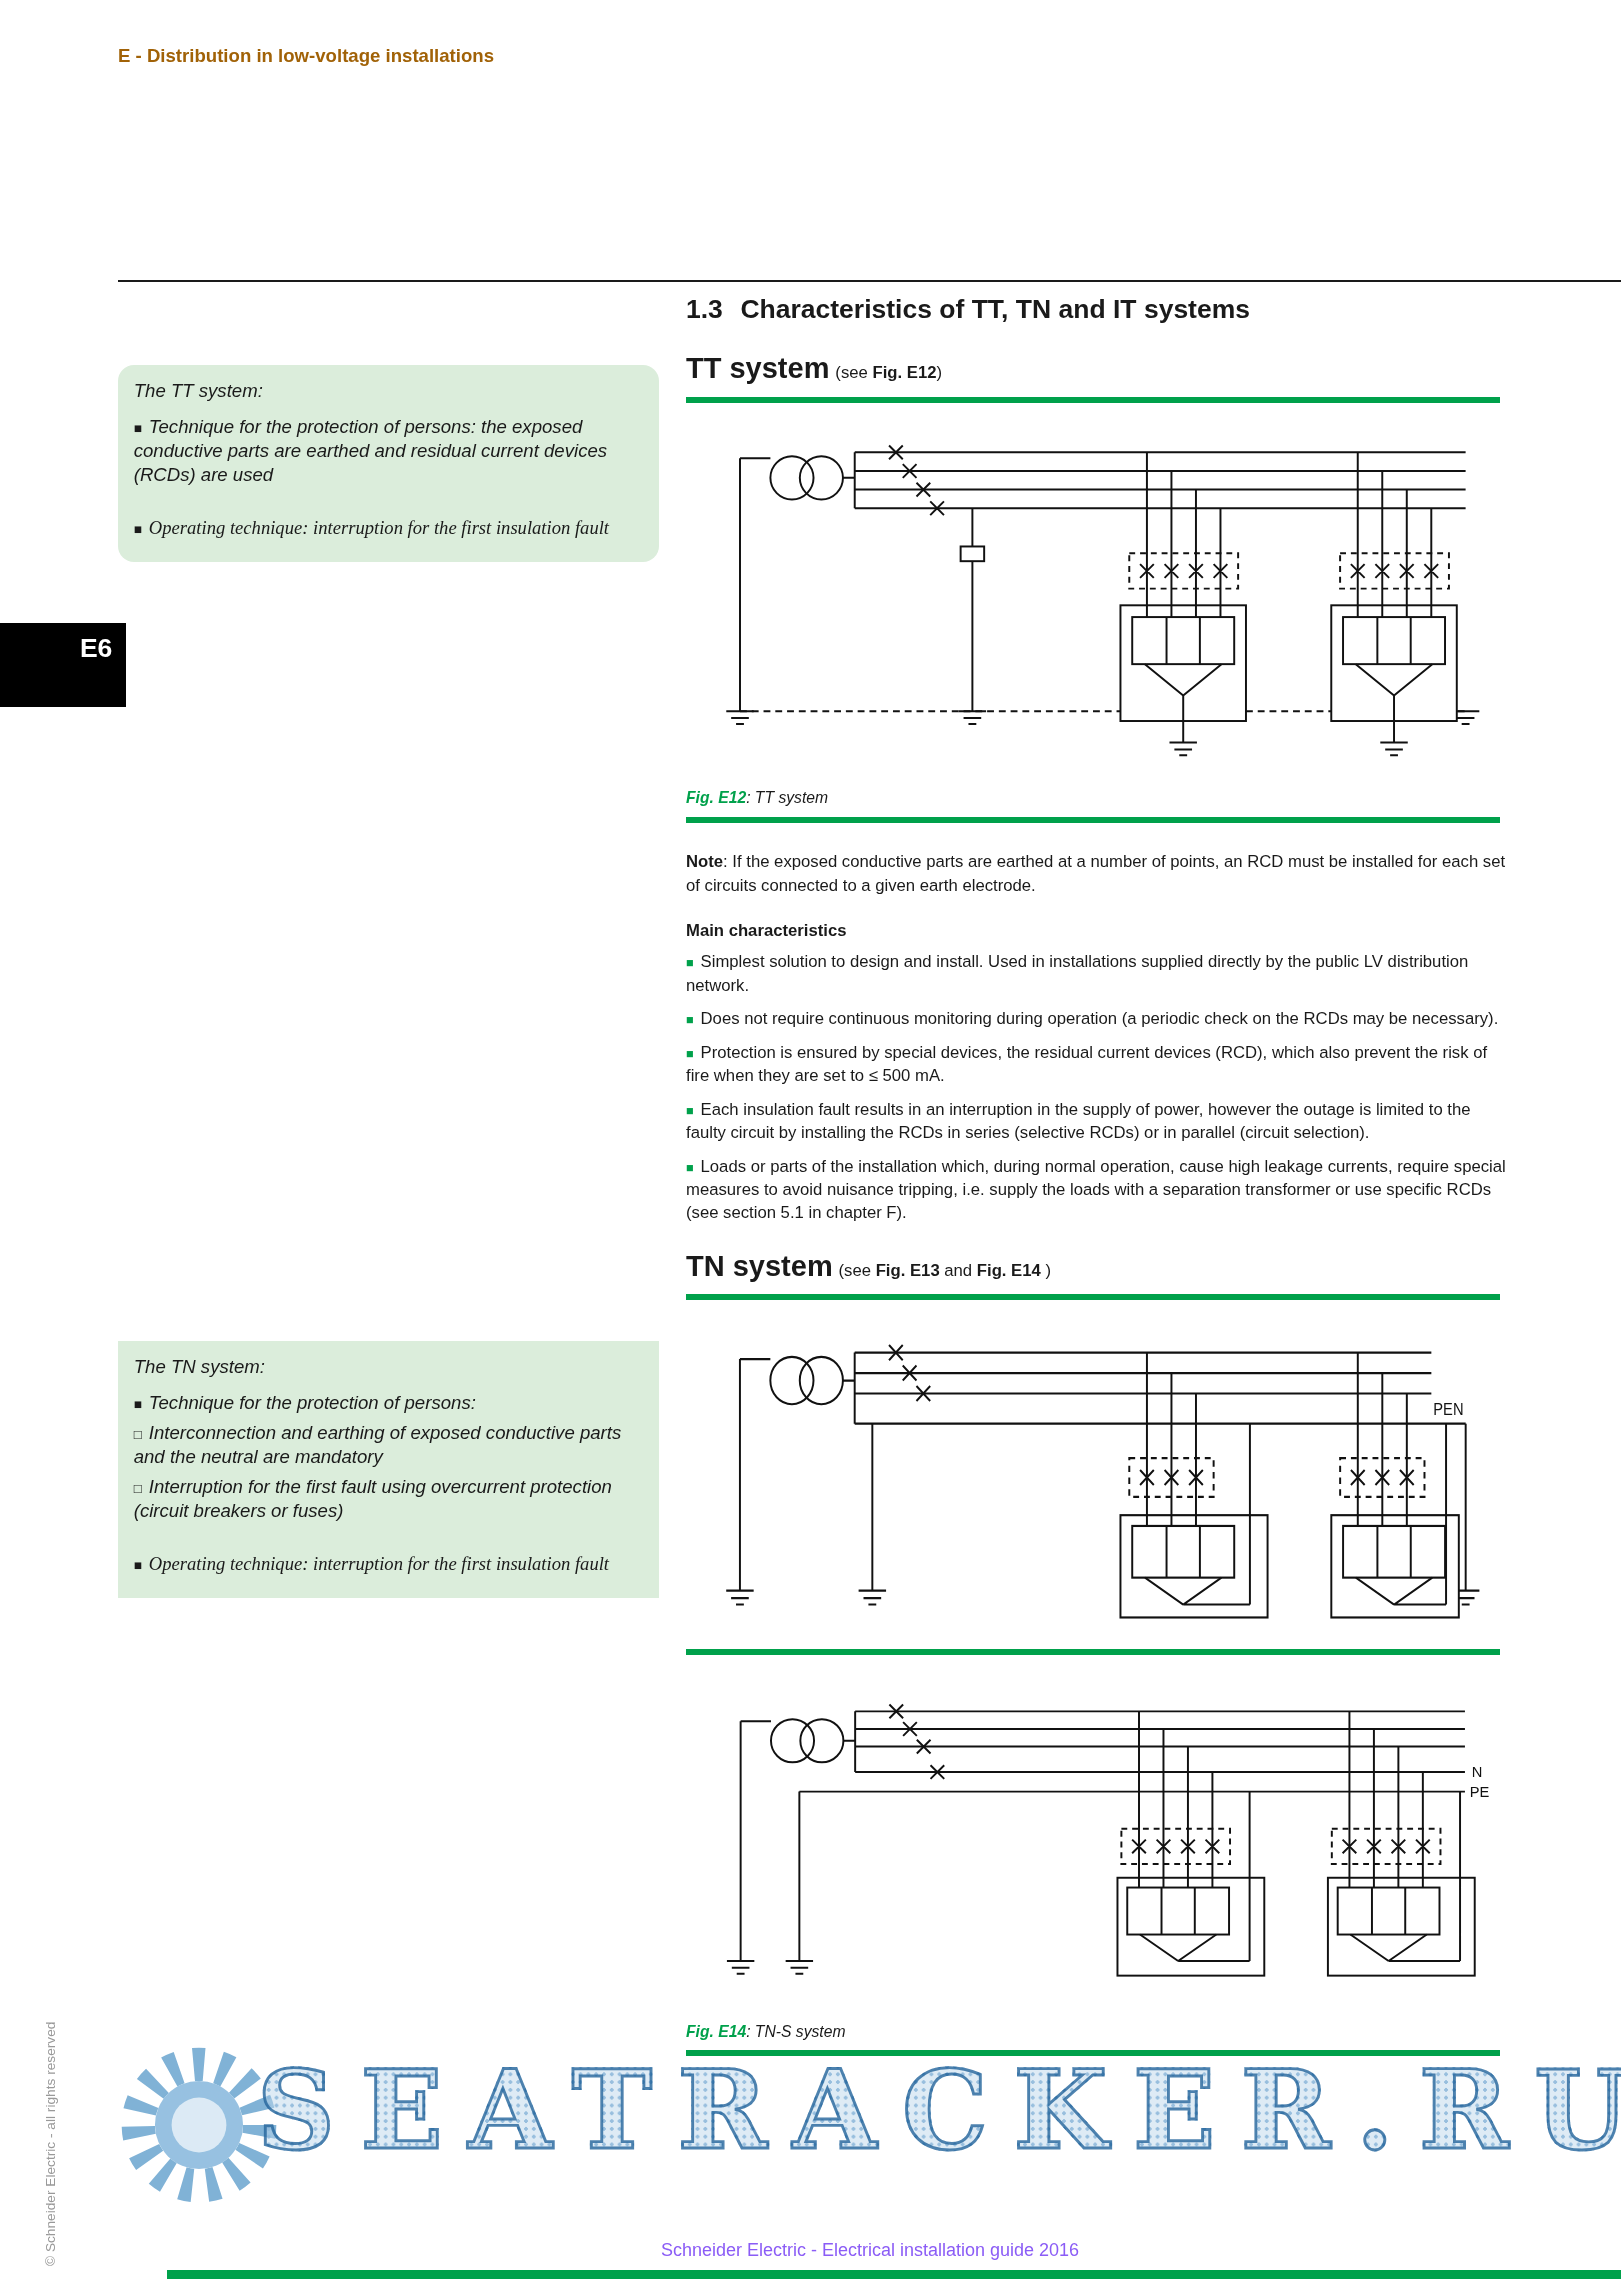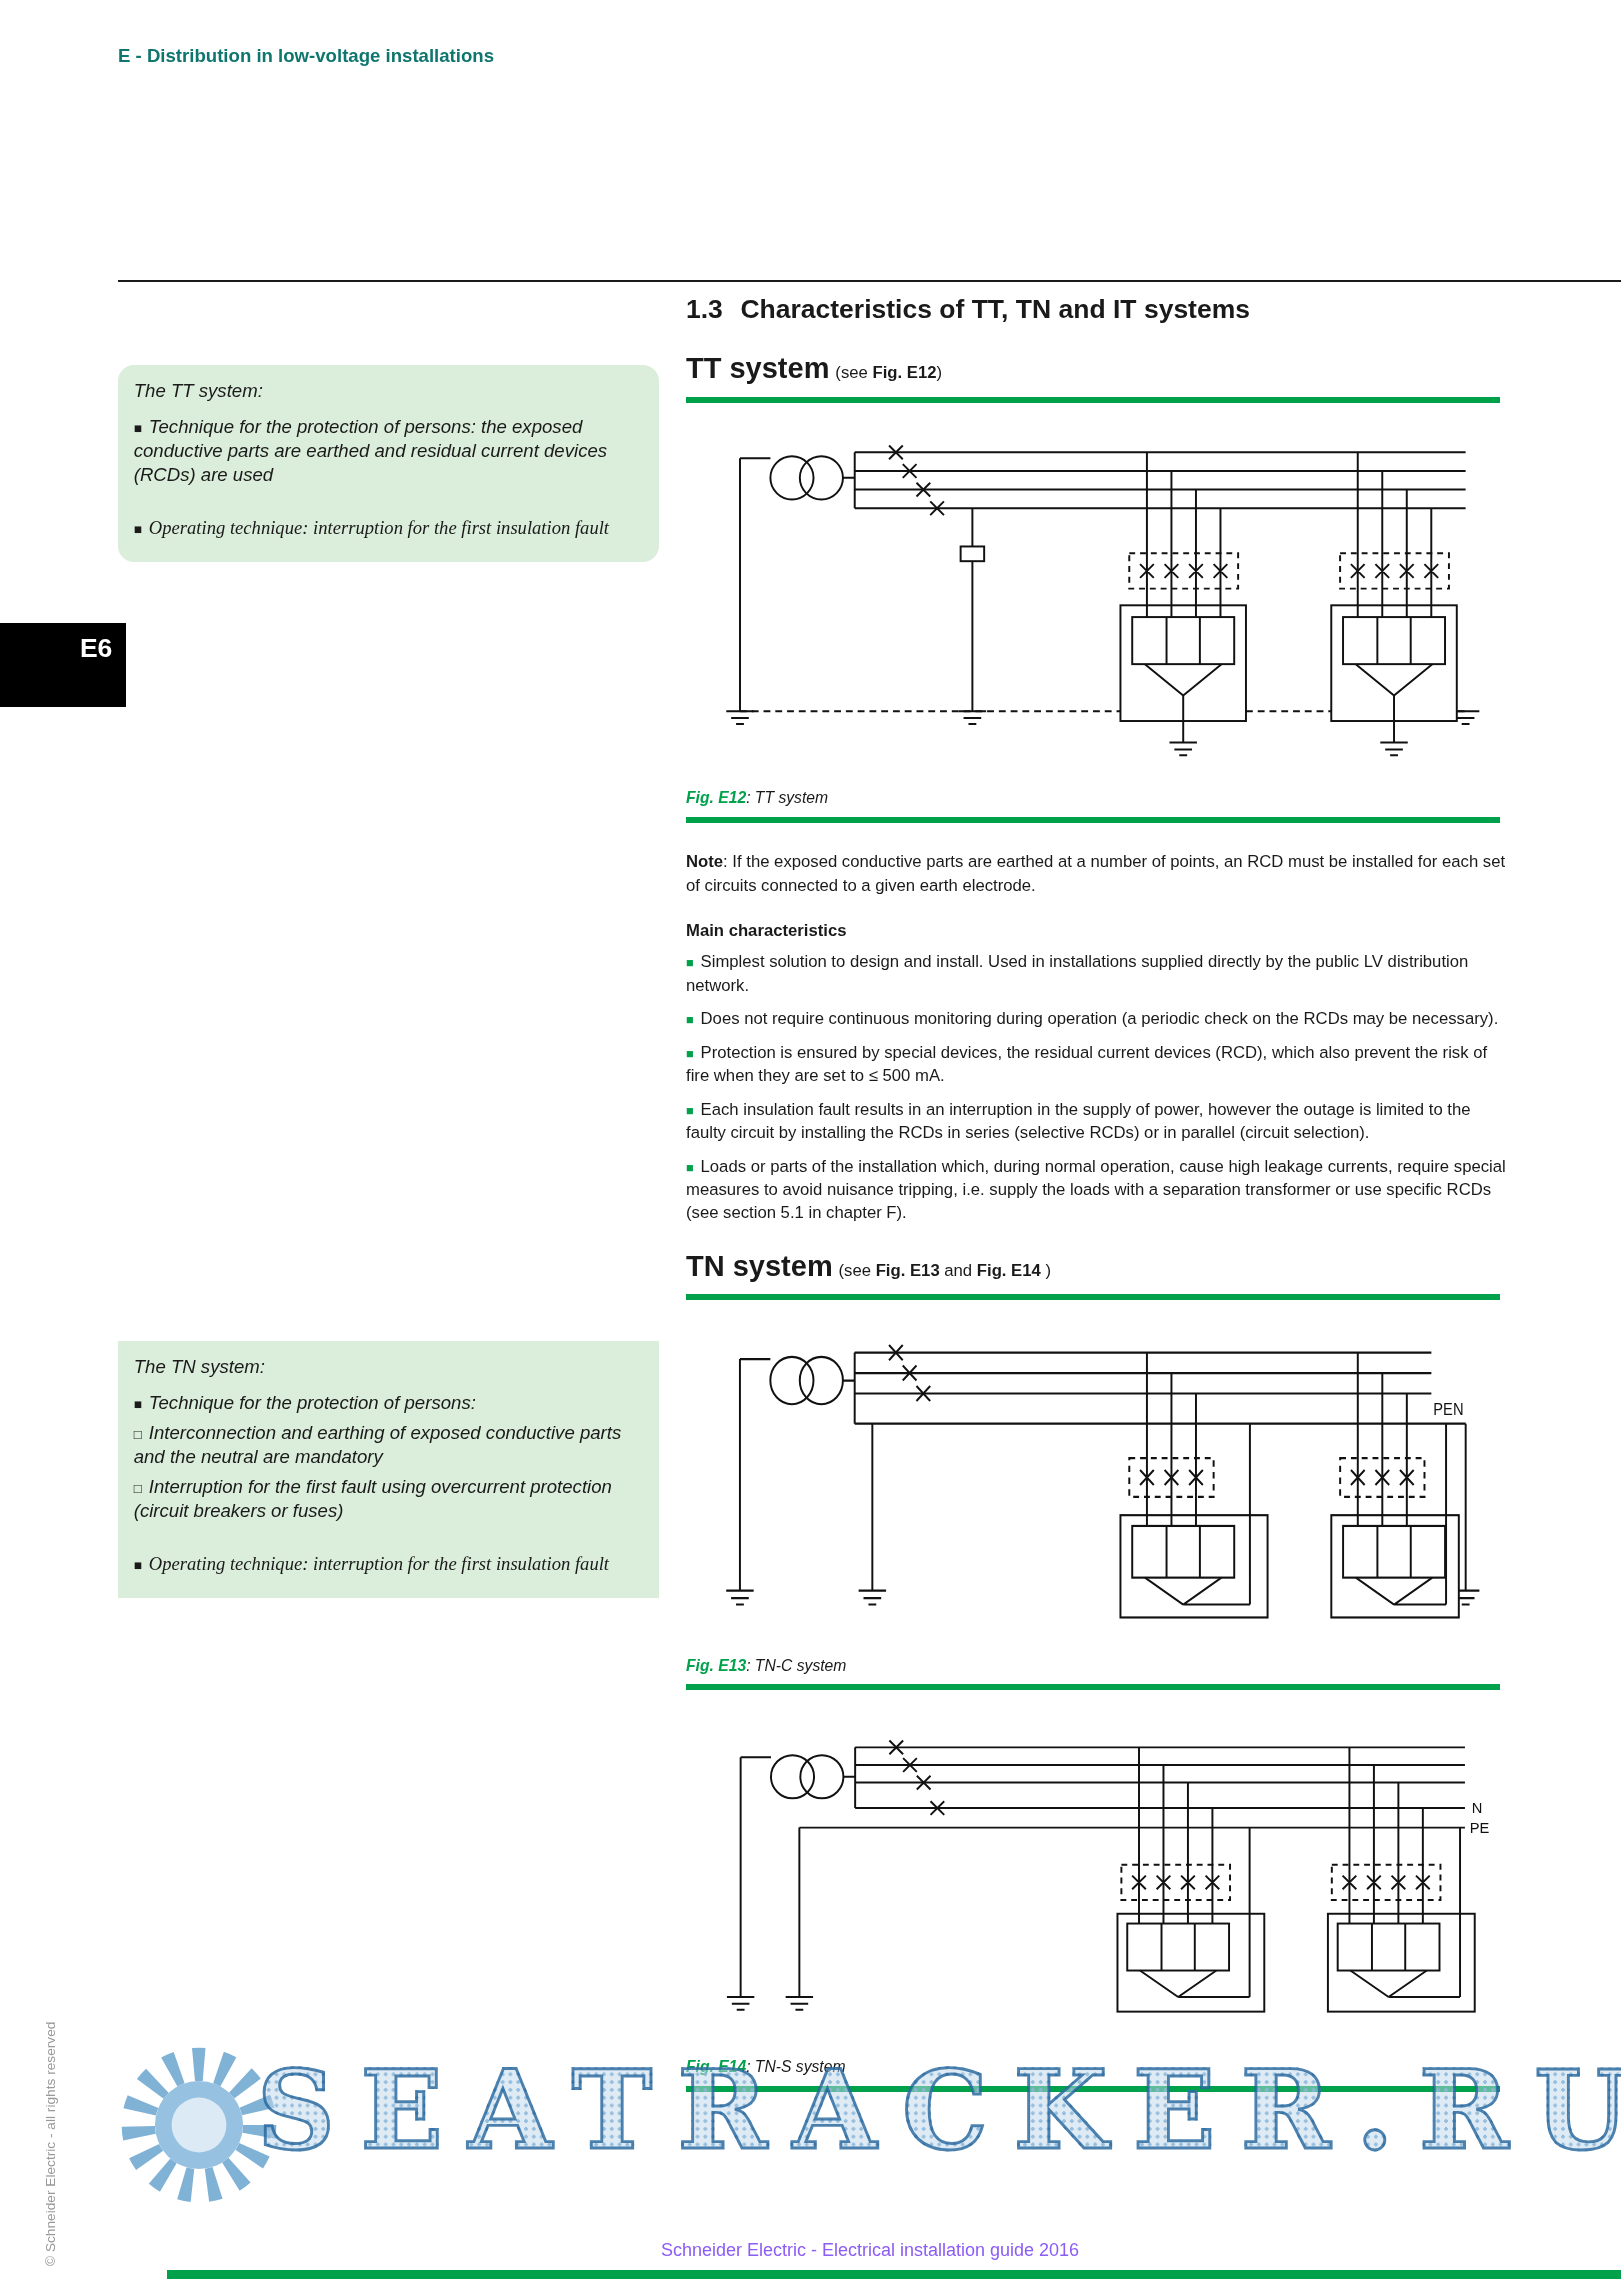--- a/index.html
+++ b/index.html
@@ -1,20 +1,20 @@
 <!DOCTYPE html>
 <html><head>
 <meta charset="utf-8">
 <style>
   html,body{margin:0;padding:0;}
   body{width:1621px;height:2293px;background:#fff;overflow:hidden;
        font-family:"Liberation Sans",sans-serif;color:#1a1a1a;}
   #page{position:relative;width:1621px;height:2293px;background:#fff;}
 
-  .page-header{position:absolute;left:118px;top:45px;font-size:18.6px;font-weight:bold;color:#0f766e;}
+  .page-header{position:absolute;left:118px;top:45px;font-size:18.6px;font-weight:bold;color:#a16207;}
   .top-rule{position:absolute;left:118px;top:280px;width:1504px;height:2px;background:#1a1a1a;}
 
   
   .info-box{position:absolute;left:118px;width:541px;background:#DBEDDB;
             padding:13.7px 15.7px 15.7px 15.7px;box-sizing:border-box;
             font-style:italic;font-size:18.6px;line-height:1.3;color:#1a1a1a;}
   .info-box .box-title{margin:0 0 11.8px 0;}
   .info-box p{margin:0 0 5.9px 0;}
   .info-box p.gap{margin-top:29px;font-family:Liberation Serif, serif;}
   .info-box .mark{font-style:normal;font-size:13.7px;margin-right:6.9px;}
@@ -187,21 +187,20 @@
           <rect x="658" y="185" width="130" height="95" fill="#fff"></rect>
           <path d="M685,34 V195 M710,53 V195 M735,72 V195"></path>
           <path d="M678,143 L692,157 M678,157 L692,143 M703,143 L717,157 M703,157 L717,143 M728,143 L742,157 M728,157 L742,143"></path>
           <rect x="667" y="132" width="86" height="36" stroke-dasharray="6 5"></rect>
           <rect x="670" y="195" width="104" height="48"></rect>
           <path d="M705,195 V243 M739,195 V243 M683,243 L722,268 M761,243 L722,268 M775,100 V268 M775,268 H722"></path>
         </g>
       </g>
     </svg>
 
-    <p class="fig-caption"><span class="fig-label">Fig. E13</span><span>: TN-C system</span></p>
     <div class="green-bar after-cap"></div>
 
     <svg class="dia" width="814" height="323" viewBox="0 0 830 330">
       <g stroke="#111" stroke-width="2" fill="none">
         <g>
           <path d="M55,40 V285 M55,40 H86 M160,60 H172 M172,30 V92"></path>
           <circle cx="108" cy="60" r="22"></circle>
             <circle cx="138" cy="60" r="22"></circle>
           <path d="M41,285 H69 M46,292 H64 M51,298 H59"></path>
         </g>

